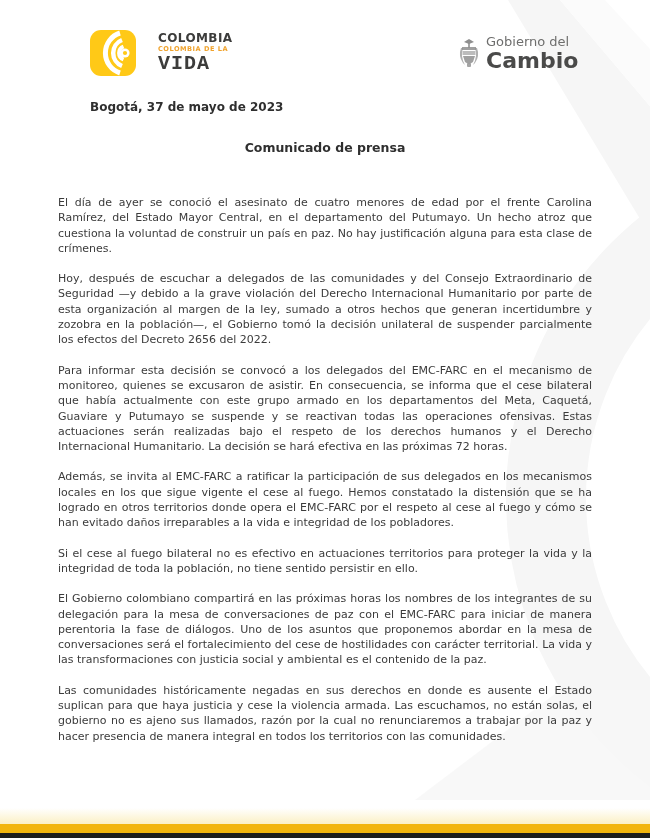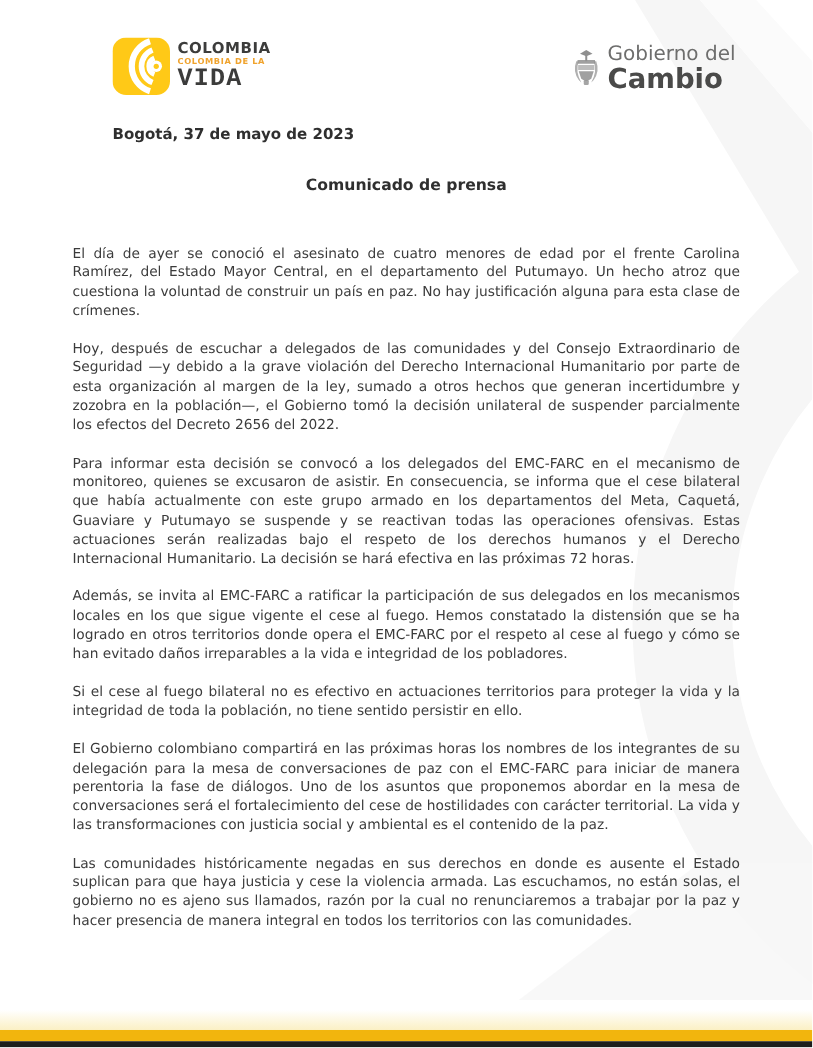--- a/index.html
+++ b/index.html
@@ -24,21 +24,21 @@
   .header {
     position: absolute;
     top: 28px; left: 0;
     width: 650px; height: 60px;
   }
   .brand-left {
     position: absolute;
     left: 90px; top: 2px;
     display: flex;
     align-items: center;
-    gap: 6px;
+    gap: 22px;
   }
   .brand-left-text { line-height: 1; }
   .brand-colombia {
     font-size: 12px;
     font-weight: bold;
     color: #3c3c3b;
     letter-spacing: 0.4px;
   }
   .brand-potencia {
     font-size: 6.6px;
@@ -57,21 +57,21 @@
   }
   .brand-right {
     position: absolute;
     left: 458px; top: 7px;
     display: flex;
     align-items: center;
     gap: 6px;
   }
   .brand-right-text { line-height: 1; }
   .brand-gobierno {
-    font-size: 16px;
+    font-size: 13px;
     color: #6e6e6d;
   }
   .brand-cambio {
     font-size: 22px;
     font-weight: bold;
     color: #4a4a49;
     margin-top: 2px;
   }
   
   .doc {

